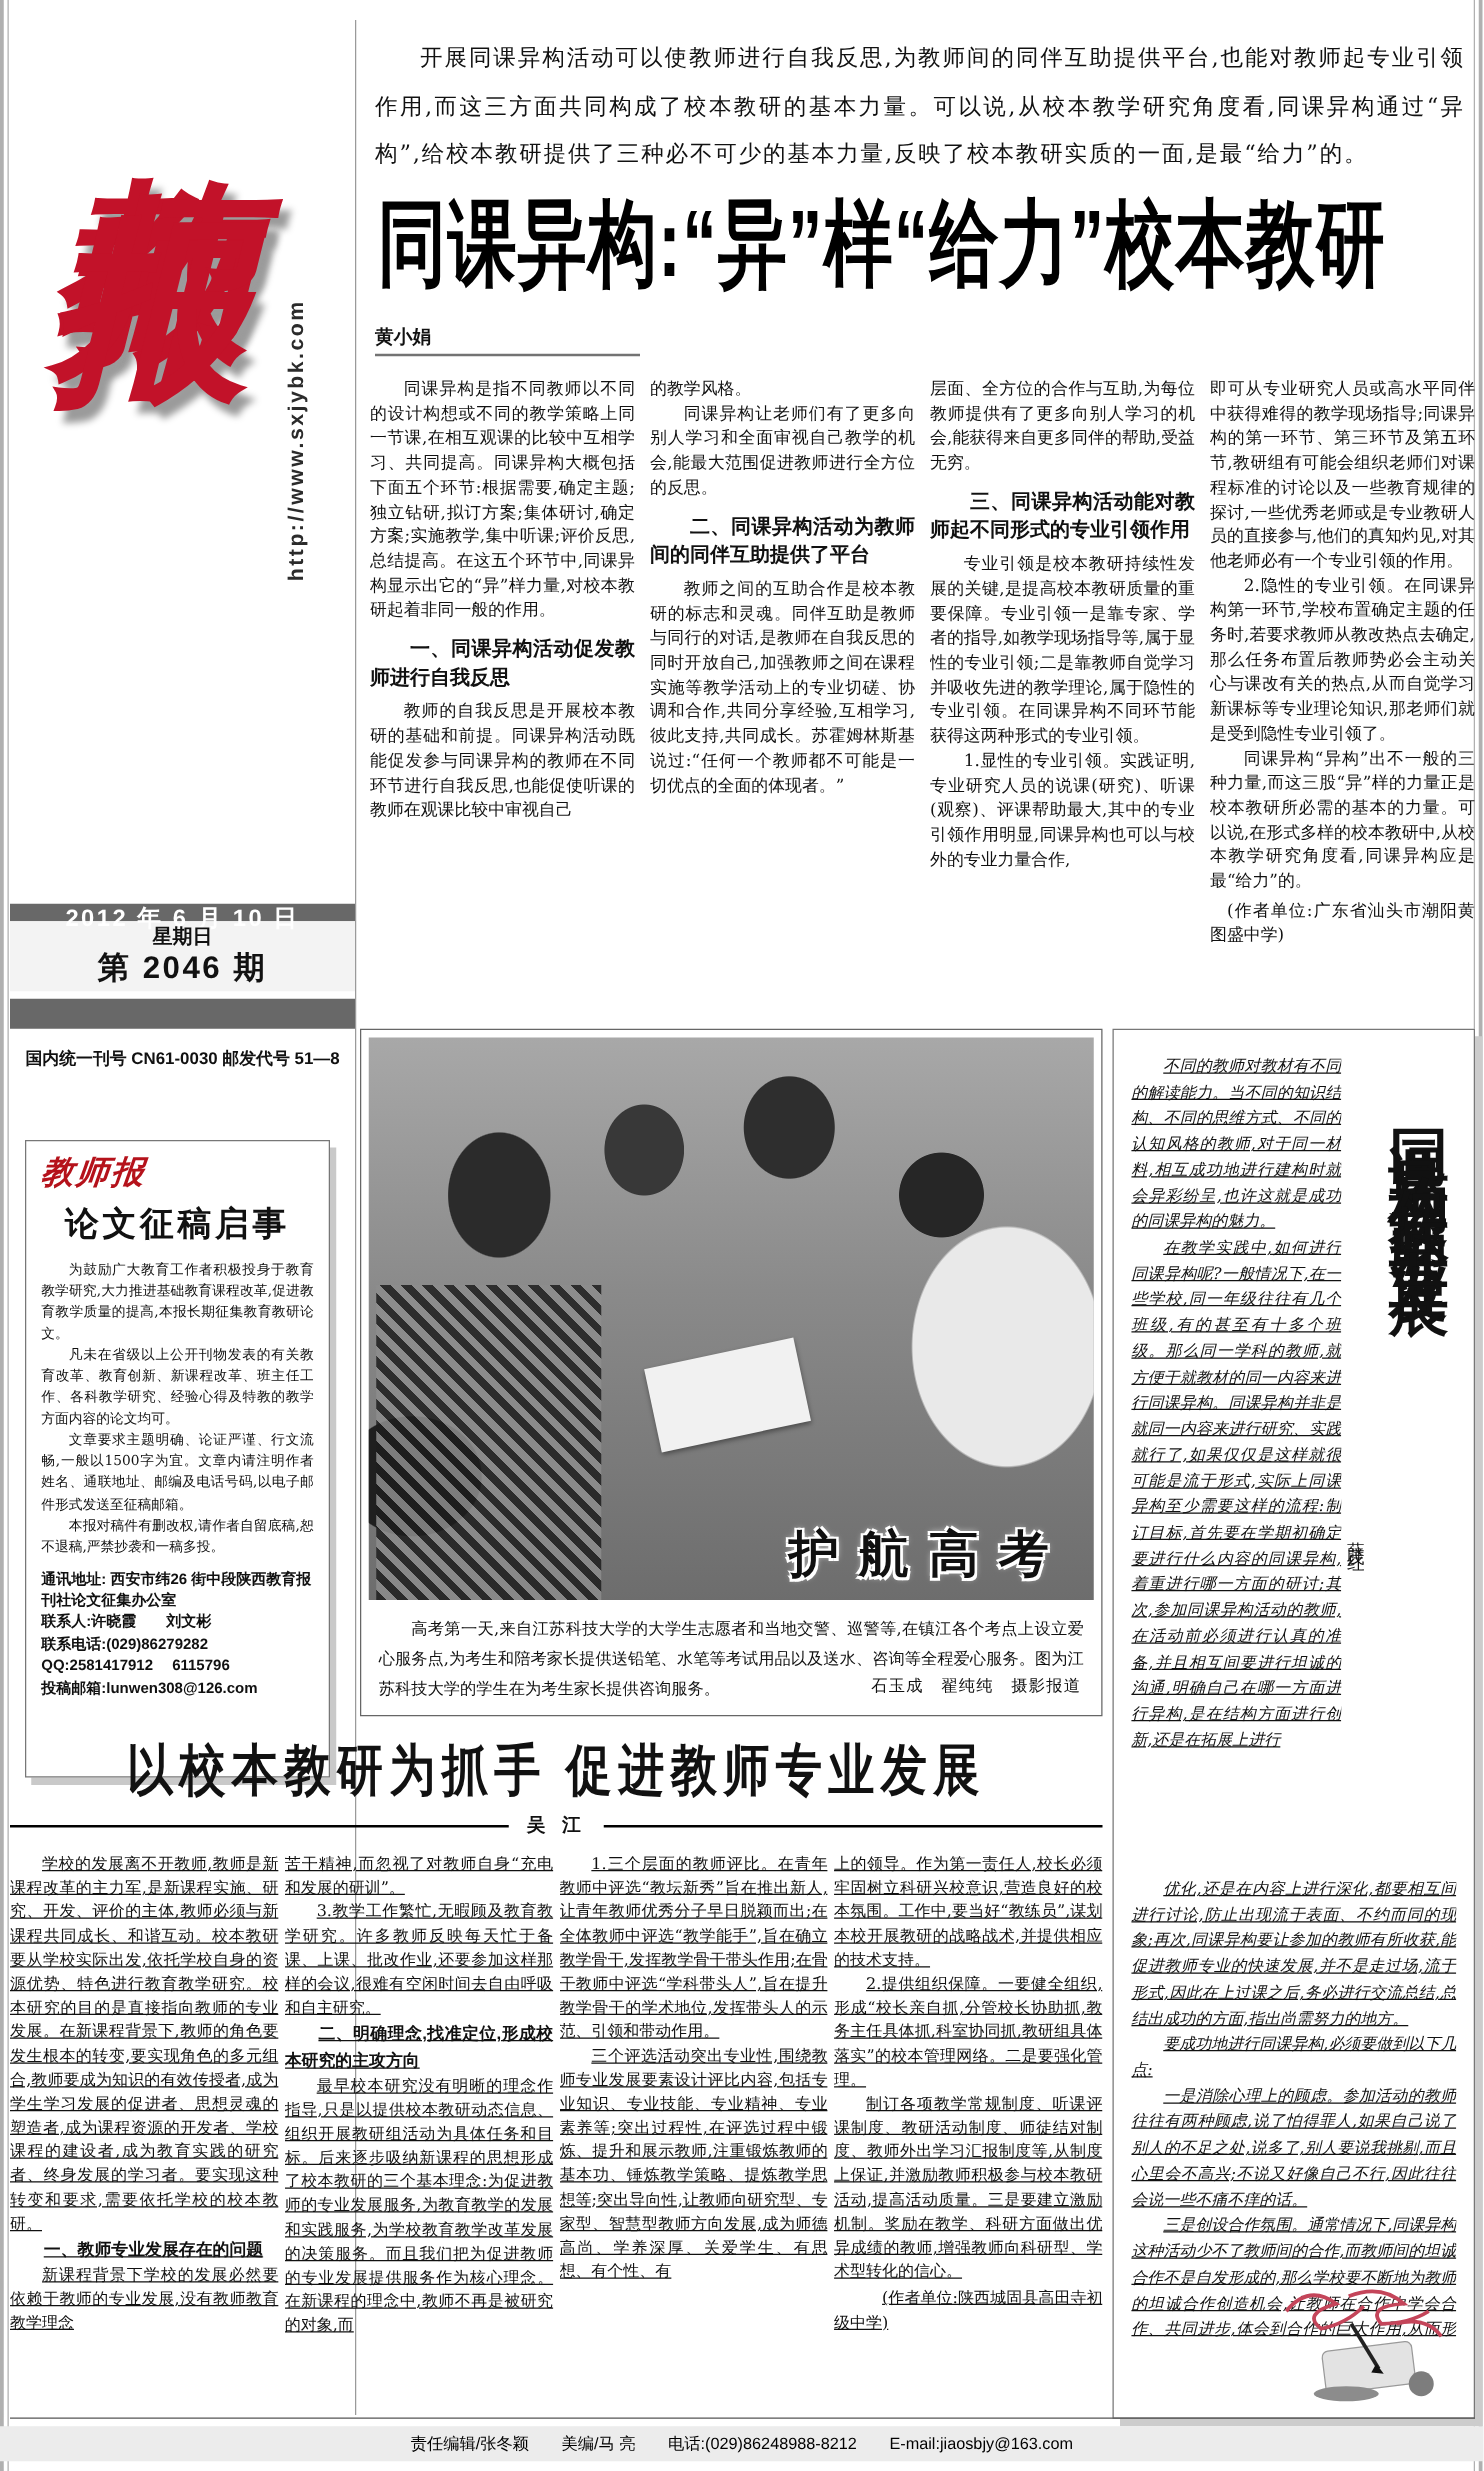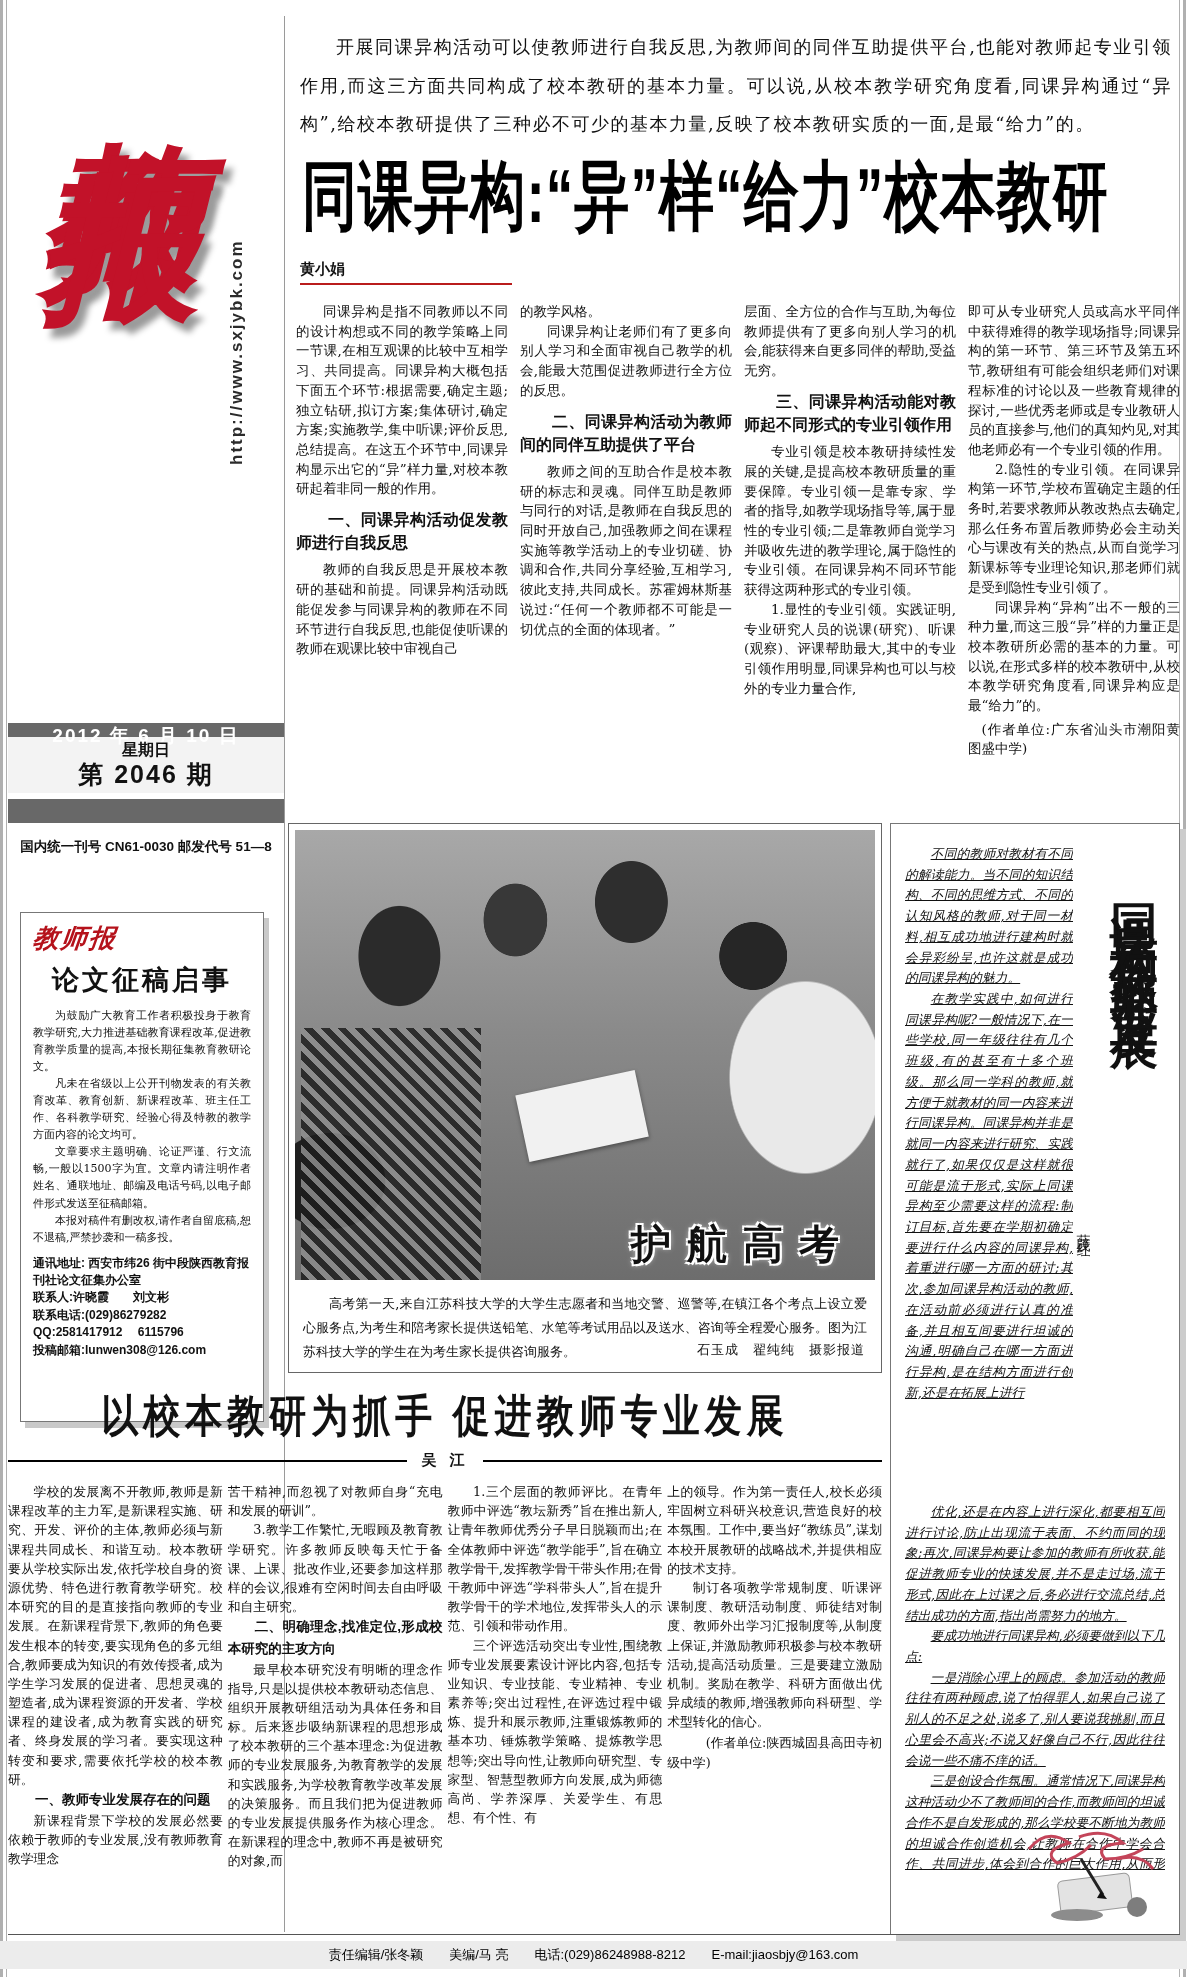--- a/index.html
+++ b/index.html
@@ -40,21 +40,21 @@
   .cfp-box p { font:400 11px/1.55 "DejaVu Serif", serif; text-align:justify; text-indent:2em; }
   .cfp-contact { margin-top:9px; font:700 12px/1.45 "Liberation Sans", sans-serif; }
 
   
   .top-intro { position:absolute; left:300px; top:28px; width:872px;
         font:400 18px/2.15 "DejaVu Serif", serif; letter-spacing:1.5px; text-indent:2em; text-align:justify; }
   .main-headline { position:absolute; left:302px; top:158px; width:880px; white-space:nowrap;
         font:900 54px/1 "Liberation Sans", sans-serif; letter-spacing:1px;
         transform:scale(1.02,1.4); transform-origin:left top; color:#000; }
   .byline-row { position:absolute; left:300px; top:260px; width:212px;
-        border-bottom:2px solid #b91c1c; padding-bottom:5px; font:700 15px/18px "DejaVu Serif", serif; }
+        border-bottom:2px solid #737373; padding-bottom:5px; font:700 15px/18px "DejaVu Serif", serif; }
 
   
   .main-cols { position:absolute; left:296px; top:302px; width:884px; height:510px; display:flex; gap:12px; }
   .mcol { flex:1; overflow:hidden; font:400 13.5px/1.46 "DejaVu Serif", serif; text-align:justify; }
   .mcol p { text-indent:2em; }
   .mcol p.noind { text-indent:0; }
   .mcol h4 { font:700 16px/1.45 "Liberation Sans", sans-serif; margin:9px 0 6px; text-indent:2em; }
   .mcol p.tail { text-indent:1em; margin-top:4px; }
 
   
@@ -92,21 +92,21 @@
         text-align:justify; text-indent:2em;text-decoration:underline; }
   .stamp { position:absolute; right:12px; bottom:10px; width:150px; height:105px; }
 
   
   .bottom-sec { position:absolute; left:8px; top:1394px; width:874px; }
   .b-headline { text-align:center; font:800 37px/1 "Liberation Sans", sans-serif; letter-spacing:5px;
         transform:scaleY(1.2); transform-origin:center top; }
   .b-byline { margin-top:22px; display:flex; align-items:center; gap:14px; }
   .b-byline .rule { flex:1; height:2px; background:#000; }
   .b-byline span.name { font:700 15px/1 "DejaVu Serif", serif; letter-spacing:4px; }
-  .b-cols { margin-top:14px; display:flex; gap:5px; height:398px; }
+  .b-cols { margin-top:14px; display:flex; gap:5px; height:398px;text-decoration:underline; }
   .bcol { flex:1; overflow:hidden; font:400 12.8px/1.5 "DejaVu Serif", serif; text-align:justify; }
   .bcol p { text-indent:2em; }
   .bcol p.noind { text-indent:0; }
   .bcol p.subhead { font:700 13.5px/1.6 "Liberation Sans", sans-serif; }
   .bcol p.tail { text-indent:3em; margin-top:2px; }
 
   
   .footer-rule { position:absolute; left:8px; top:1934px; width:1172px; height:1px; background:#555; }
   .footer { position:absolute; left:0; top:1941px; width:1187px; height:28px; background:#ececec;
         text-align:center; font:400 13px/28px "Liberation Sans", sans-serif; color:#000000; }
@@ -236,20 +236,21 @@
         <p>3.教学工作繁忙,无暇顾及教育教学研究。许多教师反映每天忙于备课、上课、批改作业,还要参加这样那样的会议,很难有空闲时间去自由呼吸和自主研究。</p>
         <p class="subhead">二、明确理念,找准定位,形成校本研究的主攻方向</p>
         <p>最早校本研究没有明晰的理念作指导,只是以提供校本教研动态信息、组织开展教研组活动为具体任务和目标。后来逐步吸纳新课程的思想形成了校本教研的三个基本理念:为促进教师的专业发展服务,为教育教学的发展和实践服务,为学校教育教学改革发展的决策服务。而且我们把为促进教师的专业发展提供服务作为核心理念。在新课程的理念中,教师不再是被研究的对象,而</p>
       </div>
       <div class="bcol">
         <p>1.三个层面的教师评比。在青年教师中评选“教坛新秀”旨在推出新人,让青年教师优秀分子早日脱颖而出;在全体教师中评选“教学能手”,旨在确立教学骨干,发挥教学骨干带头作用;在骨干教师中评选“学科带头人”,旨在提升教学骨干的学术地位,发挥带头人的示范、引领和带动作用。</p>
         <p>三个评选活动突出专业性,围绕教师专业发展要素设计评比内容,包括专业知识、专业技能、专业精神、专业素养等;突出过程性,在评选过程中锻炼、提升和展示教师,注重锻炼教师的基本功、锤炼教学策略、提炼教学思想等;突出导向性,让教师向研究型、专家型、智慧型教师方向发展,成为师德高尚、学养深厚、关爱学生、有思想、有个性、有</p>
       </div>
       <div class="bcol">
         <p class="noind">上的领导。作为第一责任人,校长必须牢固树立科研兴校意识,营造良好的校本氛围。工作中,要当好“教练员”,谋划本校开展教研的战略战术,并提供相应的技术支持。</p>
+        <p>2.提供组织保障。一要健全组织,形成“校长亲自抓,分管校长协助抓,教务主任具体抓,科室协同抓,教研组具体落实”的校本管理网络。二是要强化管理。</p>
         <p>制订各项教学常规制度、听课评课制度、教研活动制度、师徒结对制度、教师外出学习汇报制度等,从制度上保证,并激励教师积极参与校本教研活动,提高活动质量。三是要建立激励机制。奖励在教学、科研方面做出优异成绩的教师,增强教师向科研型、学术型转化的信心。</p>
         <p class="tail">(作者单位:陕西城固县高田寺初级中学)</p>
       </div>
     </div>
   </section>
 
   <div class="footer-rule"></div>
   <footer class="footer">责任编辑/张冬颖　　美编/马 亮　　电话:(029)86248988-8212　　E-mail:jiaosbjy@163.com</footer>
 </div>
 

